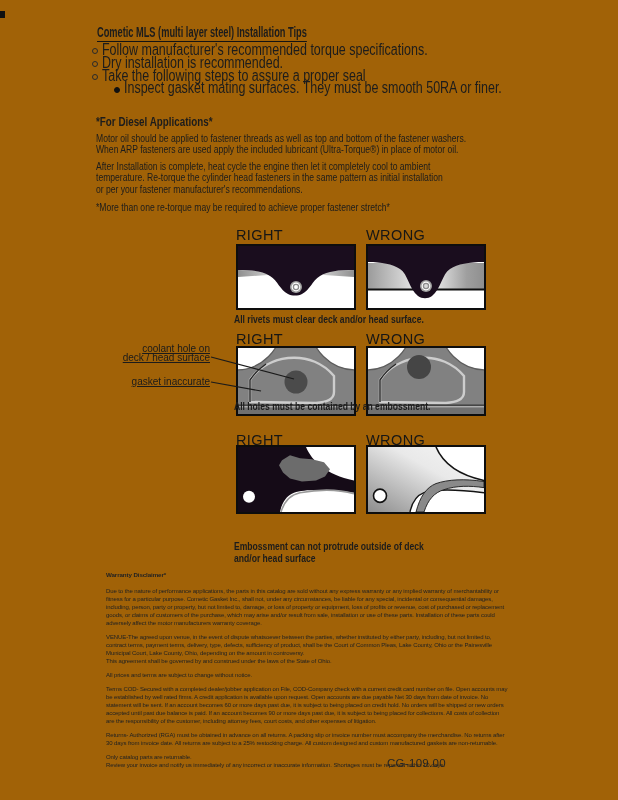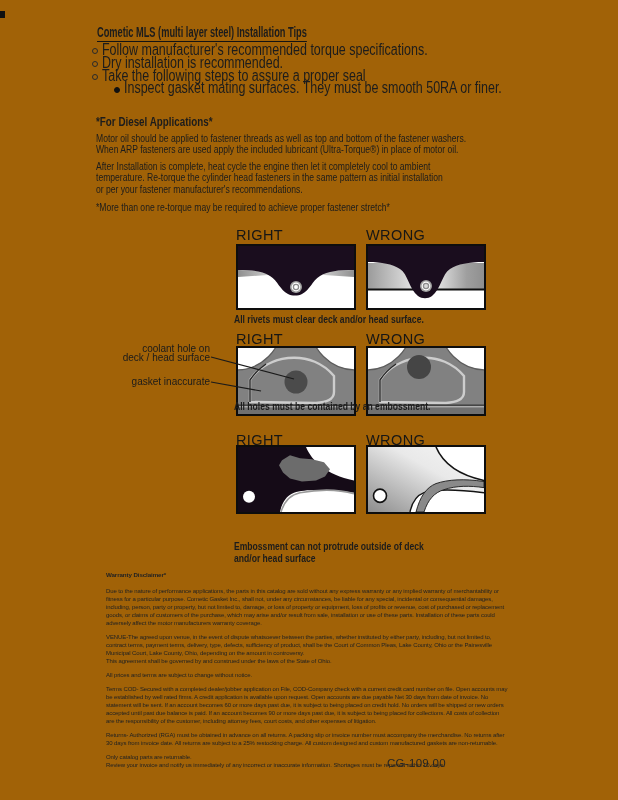--- a/index.html
+++ b/index.html
@@ -25,21 +25,21 @@
   .bodyp{position:absolute;left:96px;width:560px;margin:0;font-size:11px;line-height:11.4px;}
   .p-oil{top:133px;}
   .p-retorque{top:161px;}
   .p-note{top:202px;}
 
   .dlabel{position:absolute;width:120px;text-align:left;font-size:14.5px;letter-spacing:.4px;color:#161616;}
   .dbox{position:absolute;width:120px;border:2px solid #0d0d0d;background:#fff;box-sizing:border-box;}
   .dbox svg{display:block;width:100%;height:100%;}
   .dcap{position:absolute;left:234px;font-size:11px;font-weight:bold;line-height:12px;}
 
-  .callout{position:absolute;left:98px;width:112px;text-align:right;font-size:10px;line-height:9.4px;white-space:pre-line;color:#1b1b1b;}
+  .callout{position:absolute;left:98px;width:112px;text-align:right;font-size:10px;line-height:9.4px;white-space:pre-line;color:#1b1b1b;text-decoration:underline;}
   .co-coolant{top:344px;}
   .co-emboss{top:377px;}
   .lines-overlay{position:absolute;left:0;top:330px;width:618px;height:95px;pointer-events:none;}
 
   .warranty{position:absolute;left:106px;top:571px;width:452px;font-size:6px;line-height:8px;letter-spacing:-0.1px;color:#222;}
   .warranty h3{margin:0 0 8px 0;font-size:6.2px;font-weight:bold;}
   .warranty p{margin:0 0 6px 0;white-space:pre-line;}
 
   .footer{position:absolute;left:387px;top:757px;font-size:11.5px;letter-spacing:.3px;color:#242424;}
 </style>

